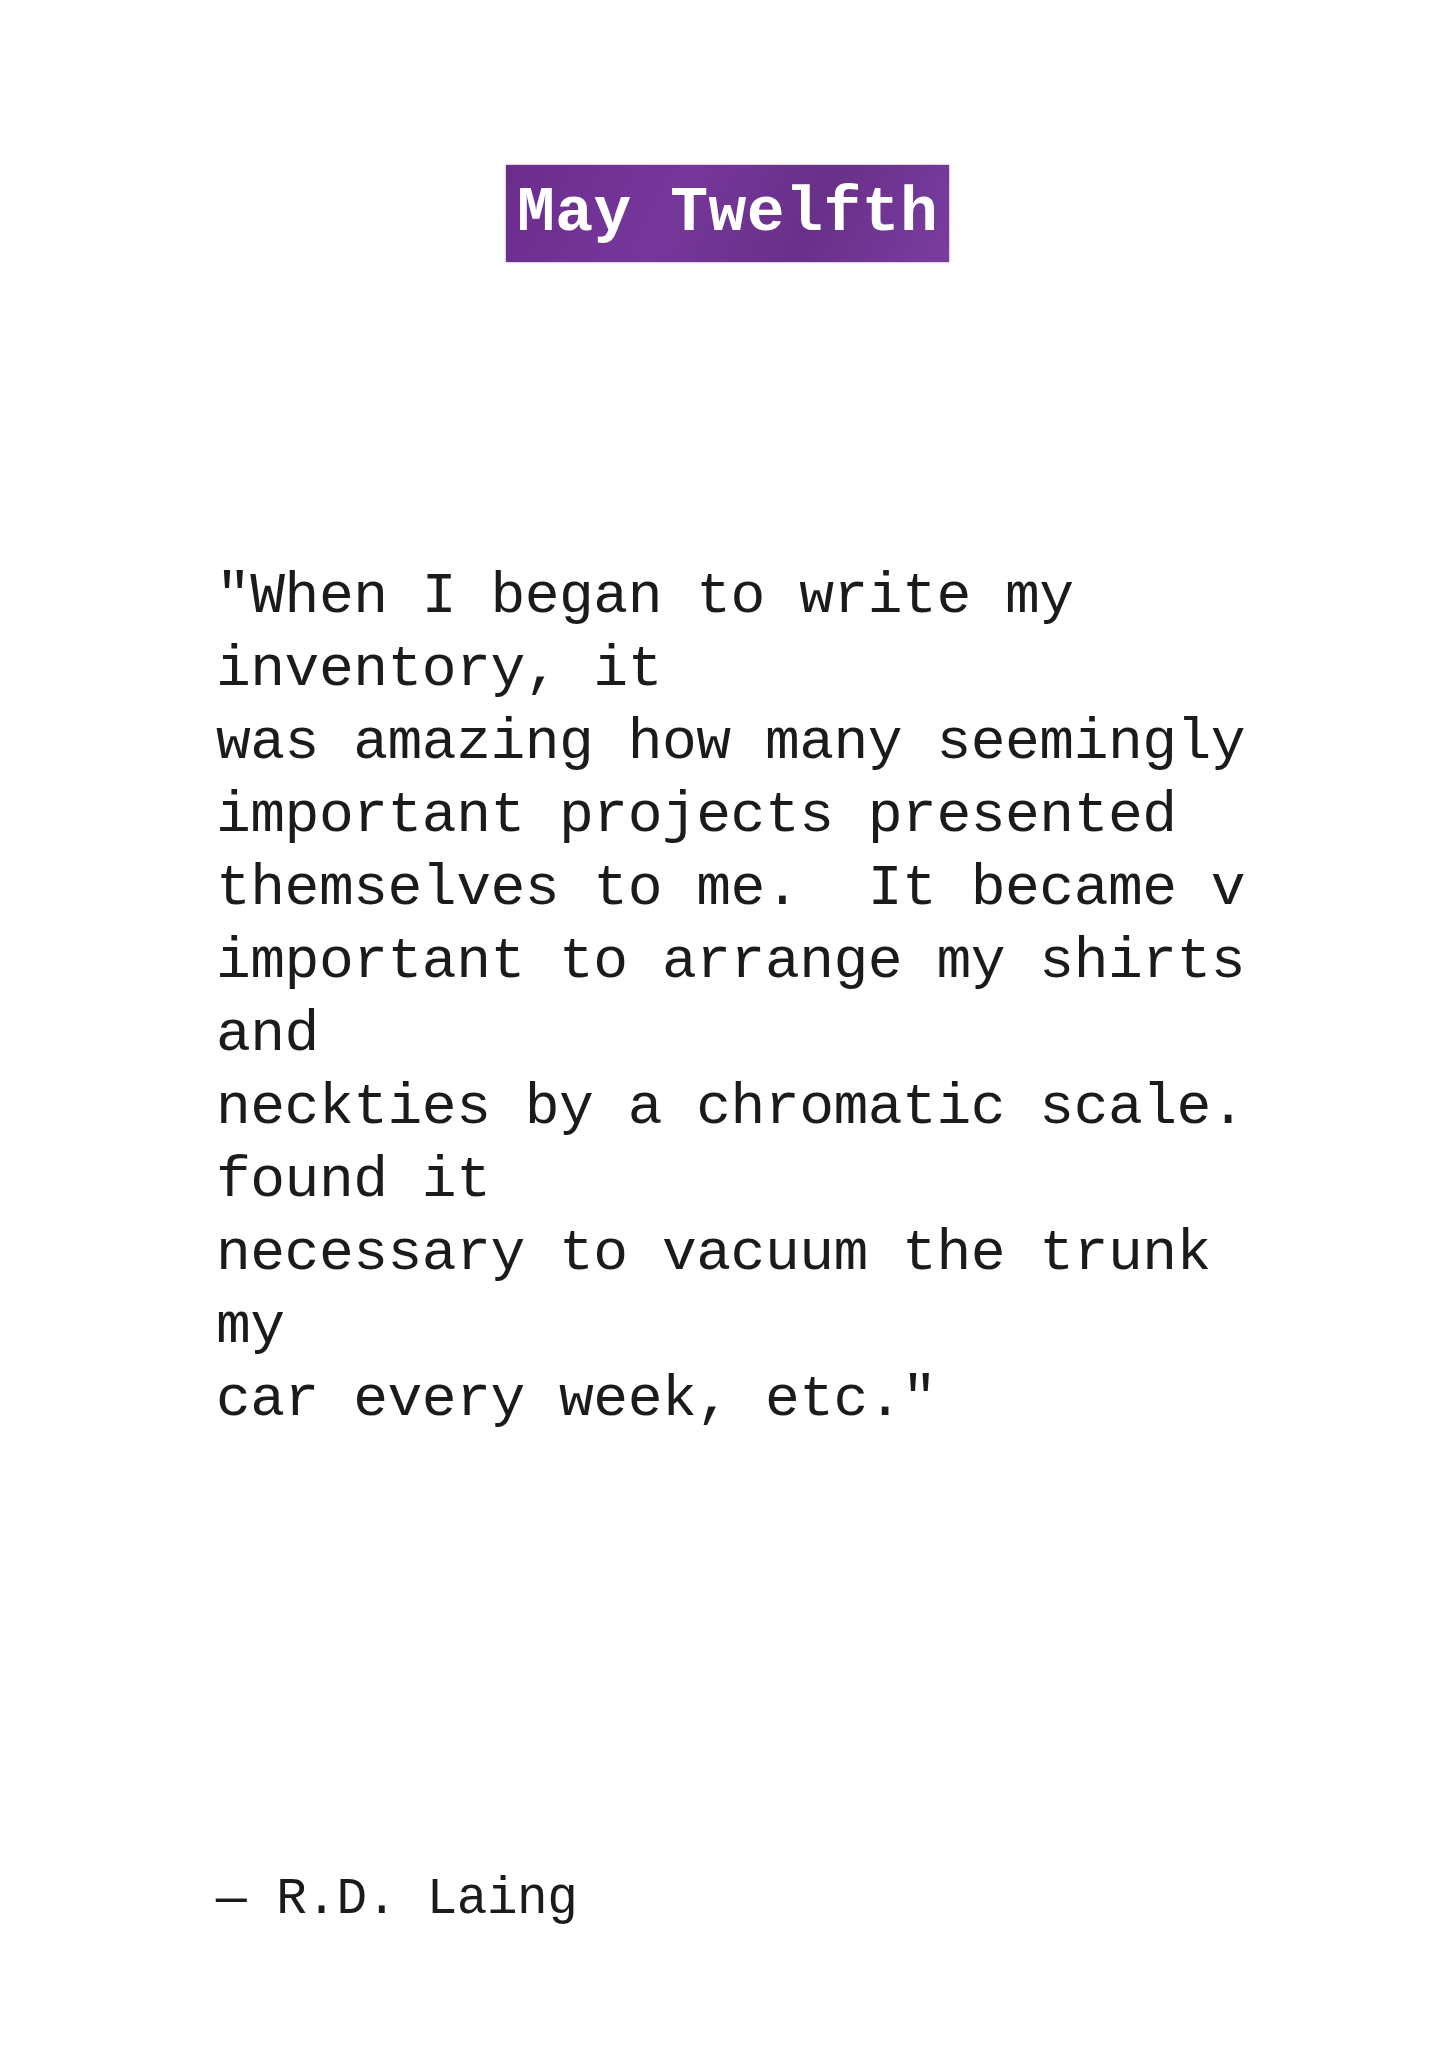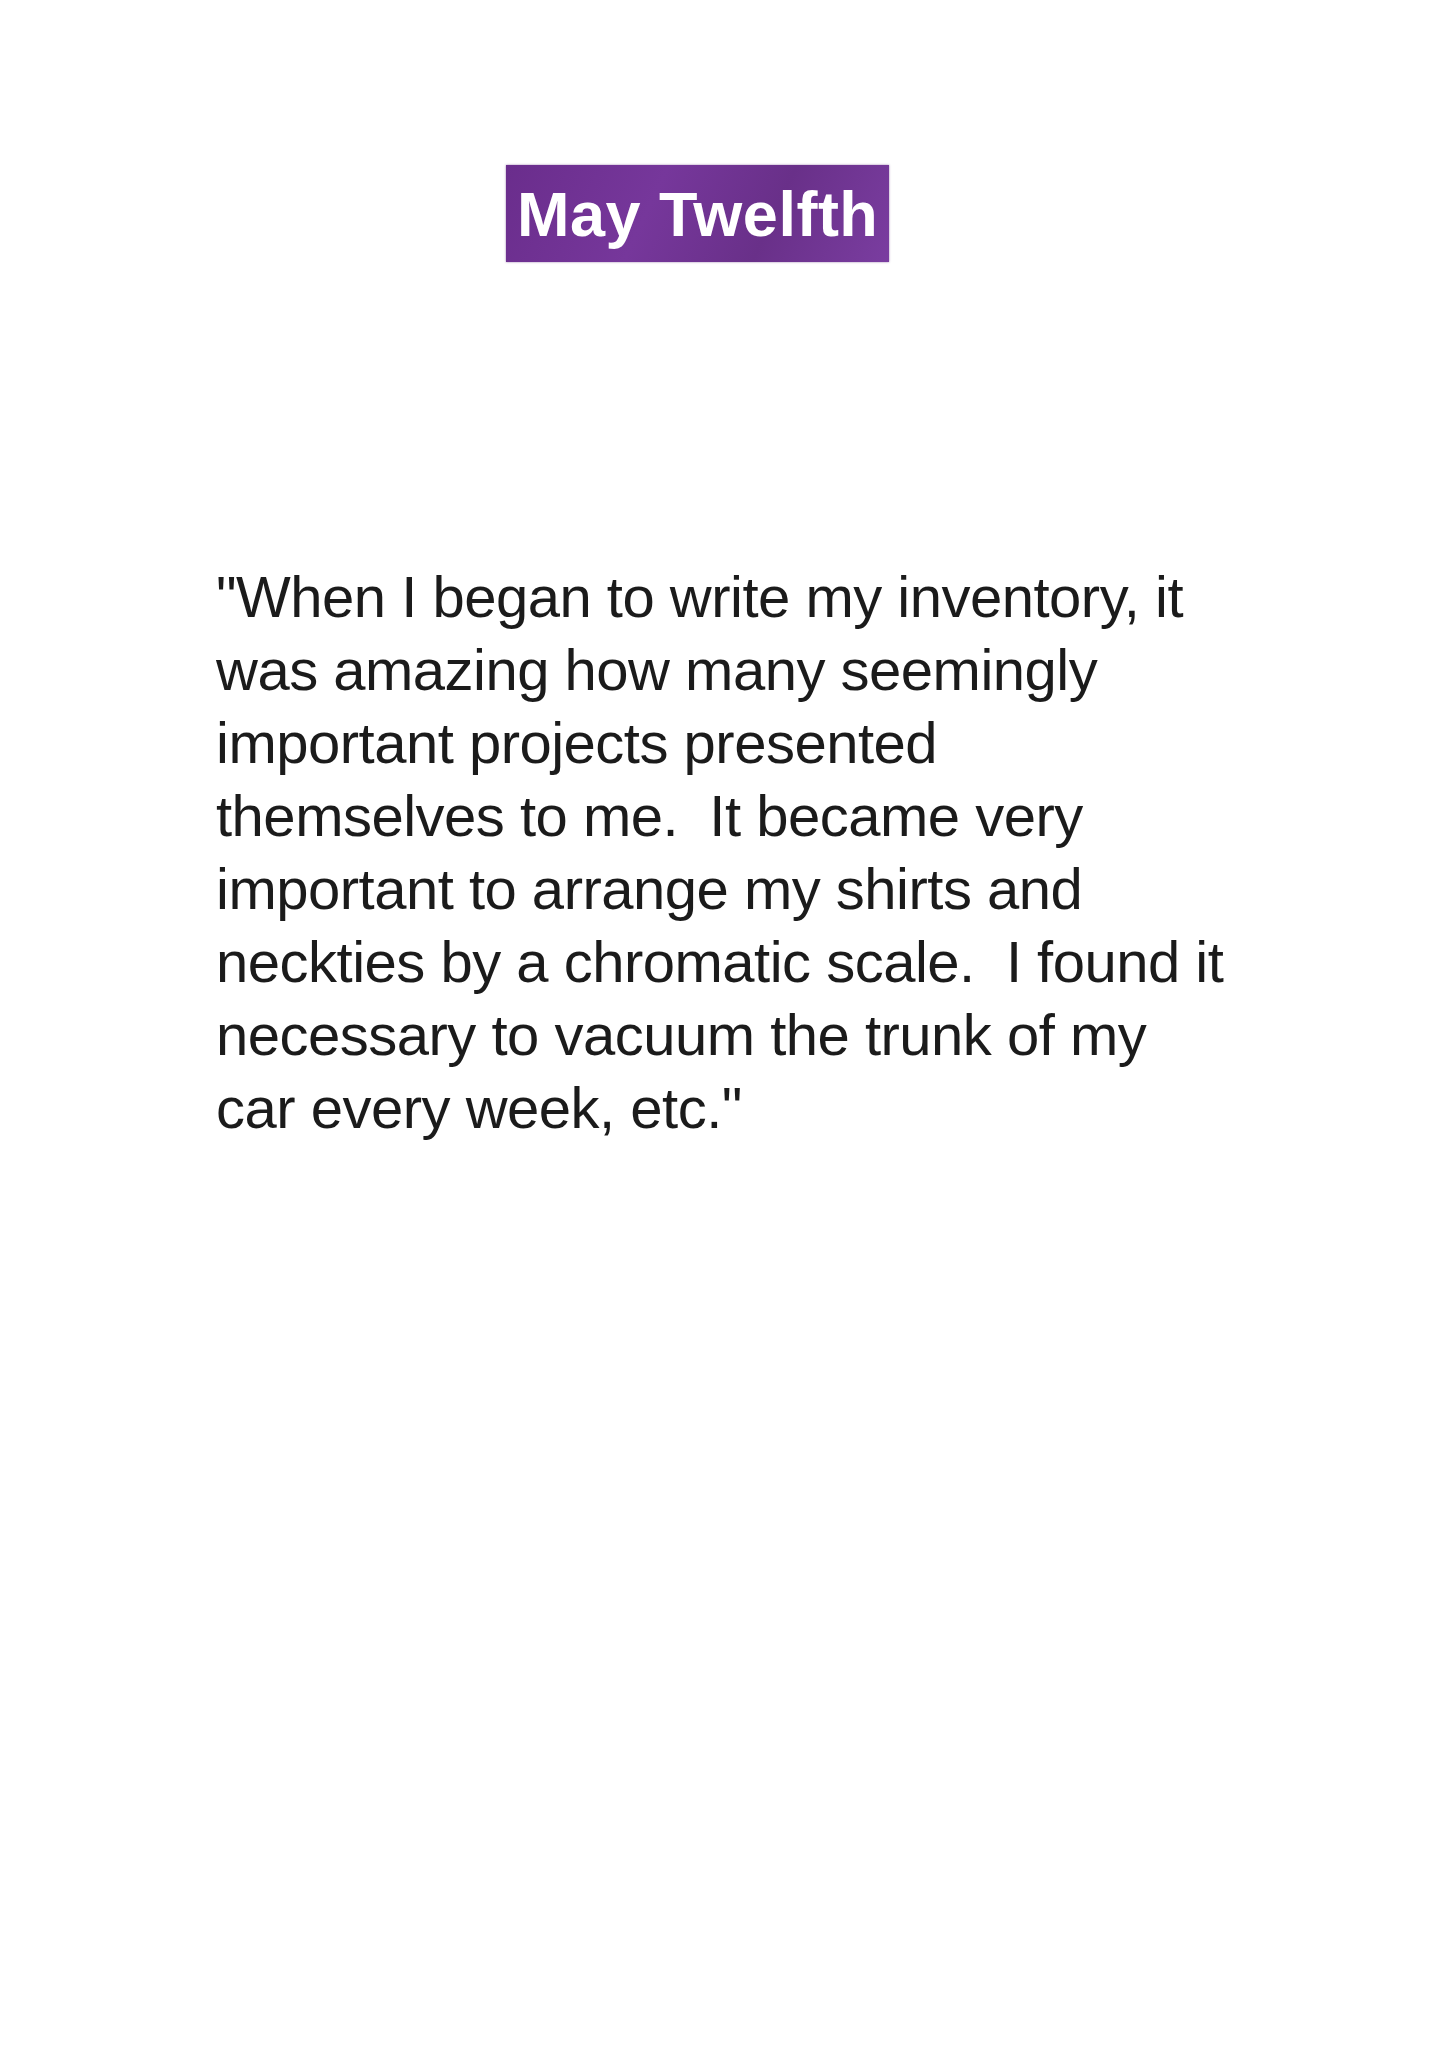--- a/index.html
+++ b/index.html
@@ -5,21 +5,21 @@
   html, body {
     margin: 0;
     padding: 0;
     background: #ffffff;
   }
   .page {
     position: relative;
     width: 1244px;
     height: 2048px;
     background: #ffffff;
-    font-family: Liberation Sans, sans-serif;
+    font-family: Liberation Mono, monospace;
     color: #1b1b1b;
     overflow: hidden;
   }
   .badge {
     position: absolute;
     left: 506px;
     top: 165px;
     height: 97px;
     display: flex;
     align-items: center;
@@ -73,19 +73,20 @@
     <p class="para">"When I began to write my inventory, it
 was amazing how many seemingly
 important projects presented
 themselves to me.  It became very
 important to arrange my shirts and
 neckties by a chromatic scale.  I found it
 necessary to vacuum the trunk of my
 car every week, etc."</p>
 
     <div class="block">
+      <p class="attribution">— R.D. Laing</p>
     </div>
 
     
 
   </div>
 
 </div>
 
 </body></html>

